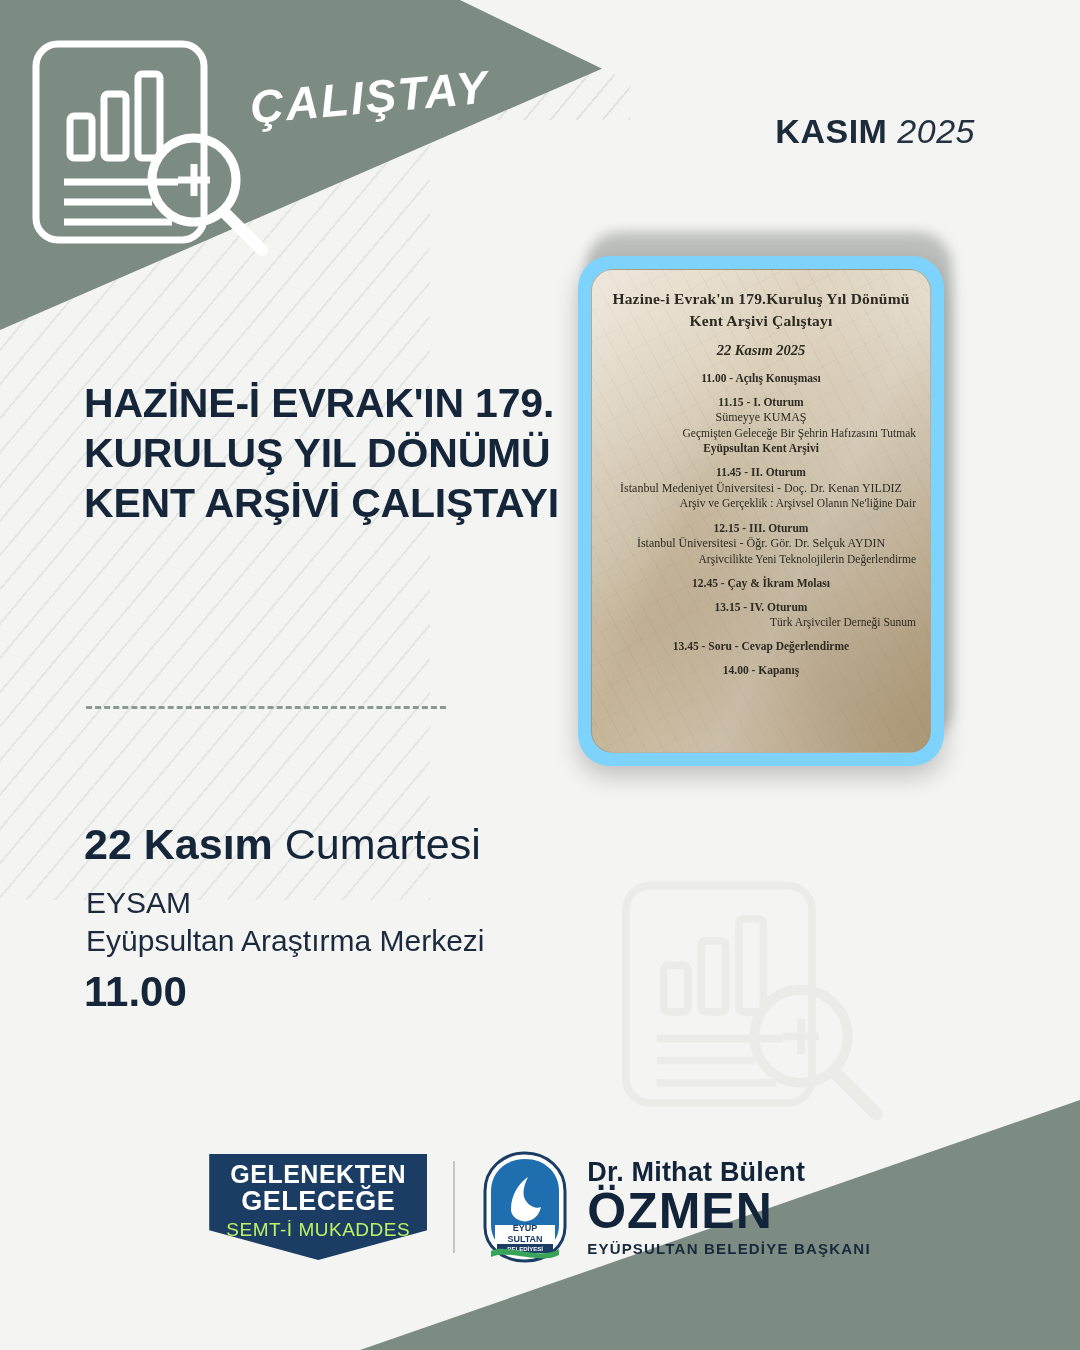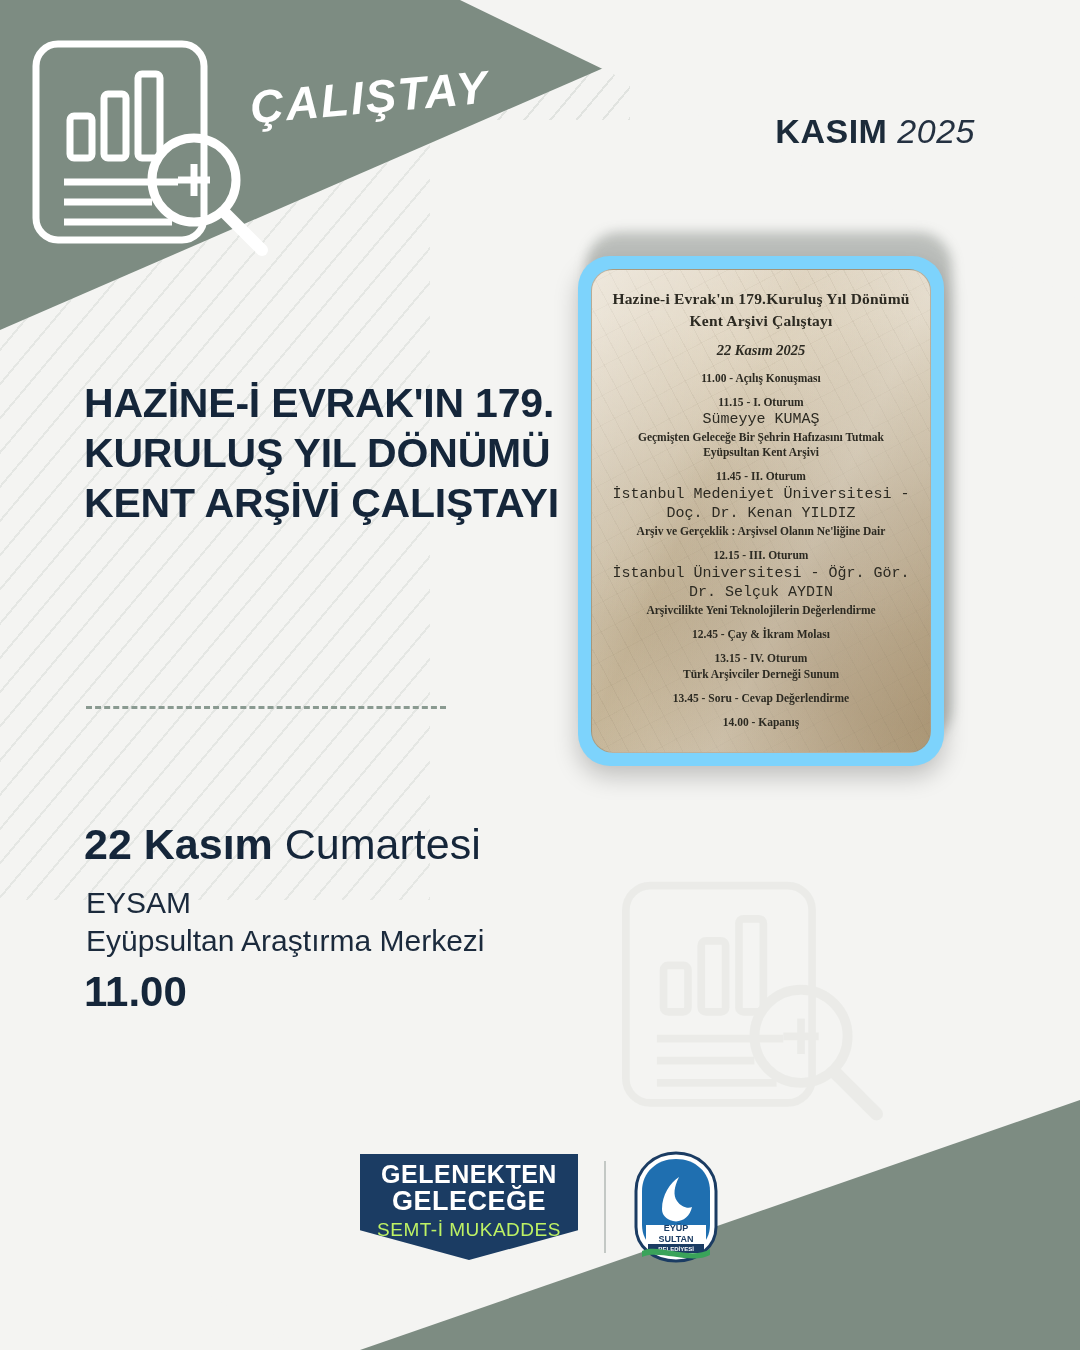--- a/index.html
+++ b/index.html
@@ -161,22 +161,22 @@
   .card-date {
     margin-top: 9px; font-size: 14.5px; font-weight: bold;
     font-style: italic;
   }
   .prog {
     margin-top: 12px;
     display: flex; flex-direction: column; gap: 9px;
   }
   .prog-item { line-height: 1.32; }
   .prog-time { font-size: 11.5px; font-weight: bold; }
-  .prog-l1 { font-size: 15px; font-family: Liberation Mono, monospace; }
-  .prog-l2 { font-size: 11.5px; font-weight: bold; }
+  .prog-l1 { font-size: 12px; }
+  .prog-l2 { font-size: 11.5px; font-weight: normal; text-align: right; }
   .prog-l3 { font-size: 11.5px; font-weight: bold; }
 
   
   .when {
     position: absolute; left: 84px; top: 820px;
     font-size: 43px; color: #15263a;
   }
   .when b { font-weight: bold; }
   .when span { font-weight: normal; }
   .venue1 {
@@ -354,16 +354,21 @@
         <rect x="14" y="74" width="60" height="15" fill="#ffffff"></rect>
         <text x="44" y="80" font-family="Liberation Sans, sans-serif" font-size="9" font-weight="bold" fill="#1b3c63" text-anchor="middle">EYÜP</text>
         <rect x="14" y="82" width="60" height="12" fill="#ffffff"></rect>
         <text x="44" y="91" font-family="Liberation Sans, sans-serif" font-size="9" font-weight="bold" fill="#1b3c63" text-anchor="middle">SULTAN</text>
         <rect x="16" y="93" width="56" height="9" fill="#1b3c63"></rect>
         <text x="44" y="100" font-family="Liberation Sans, sans-serif" font-size="6" font-weight="bold" fill="#ffffff" text-anchor="middle">BELEDİYESİ</text>
         <path d="M10 100 C26 92 60 110 78 98 L78 104 C60 114 26 98 10 106 Z" fill="#3aa35a"></path>
       </svg>
     </div>
 
+    <div class="mayor">
+      <div class="m1">Dr. Mithat Bülent</div>
+      <div class="m2">ÖZMEN</div>
+      <div class="m3">EYÜPSULTAN BELEDİYE BAŞKANI</div>
+    </div>
 
   </div>
 
 </div>
 
 </body></html>

